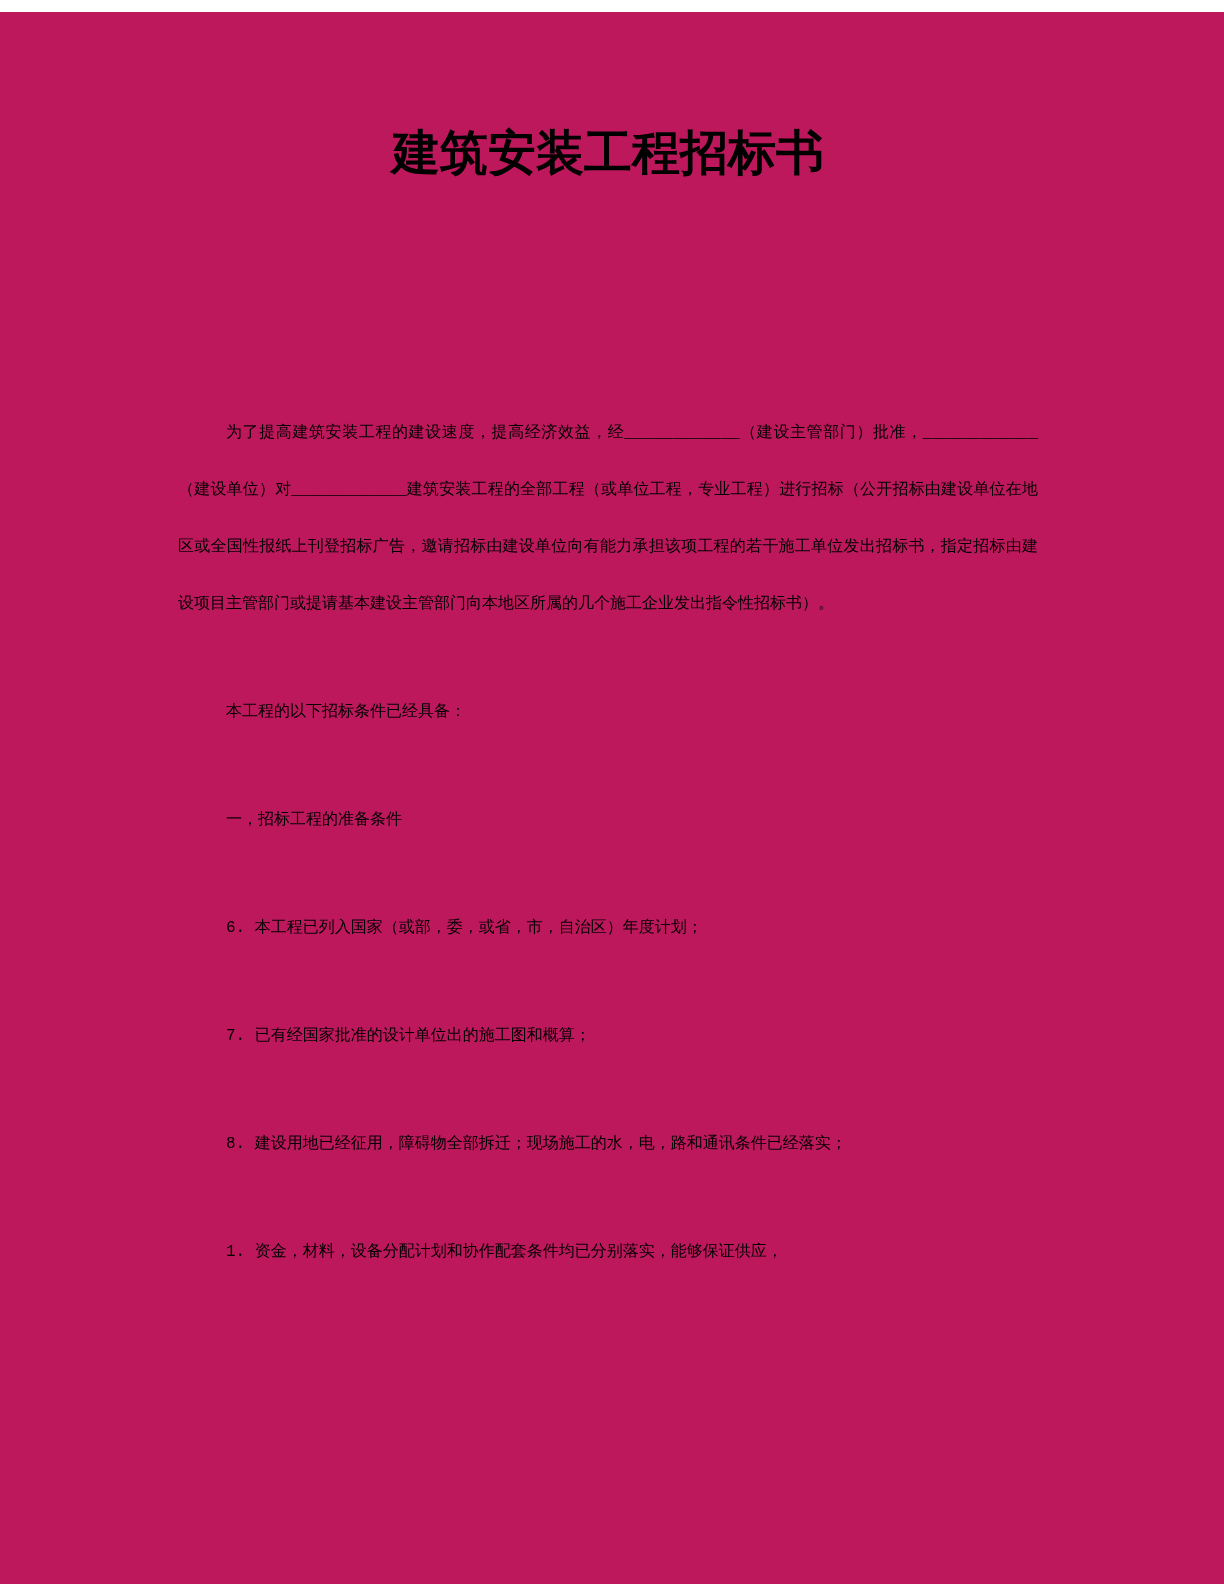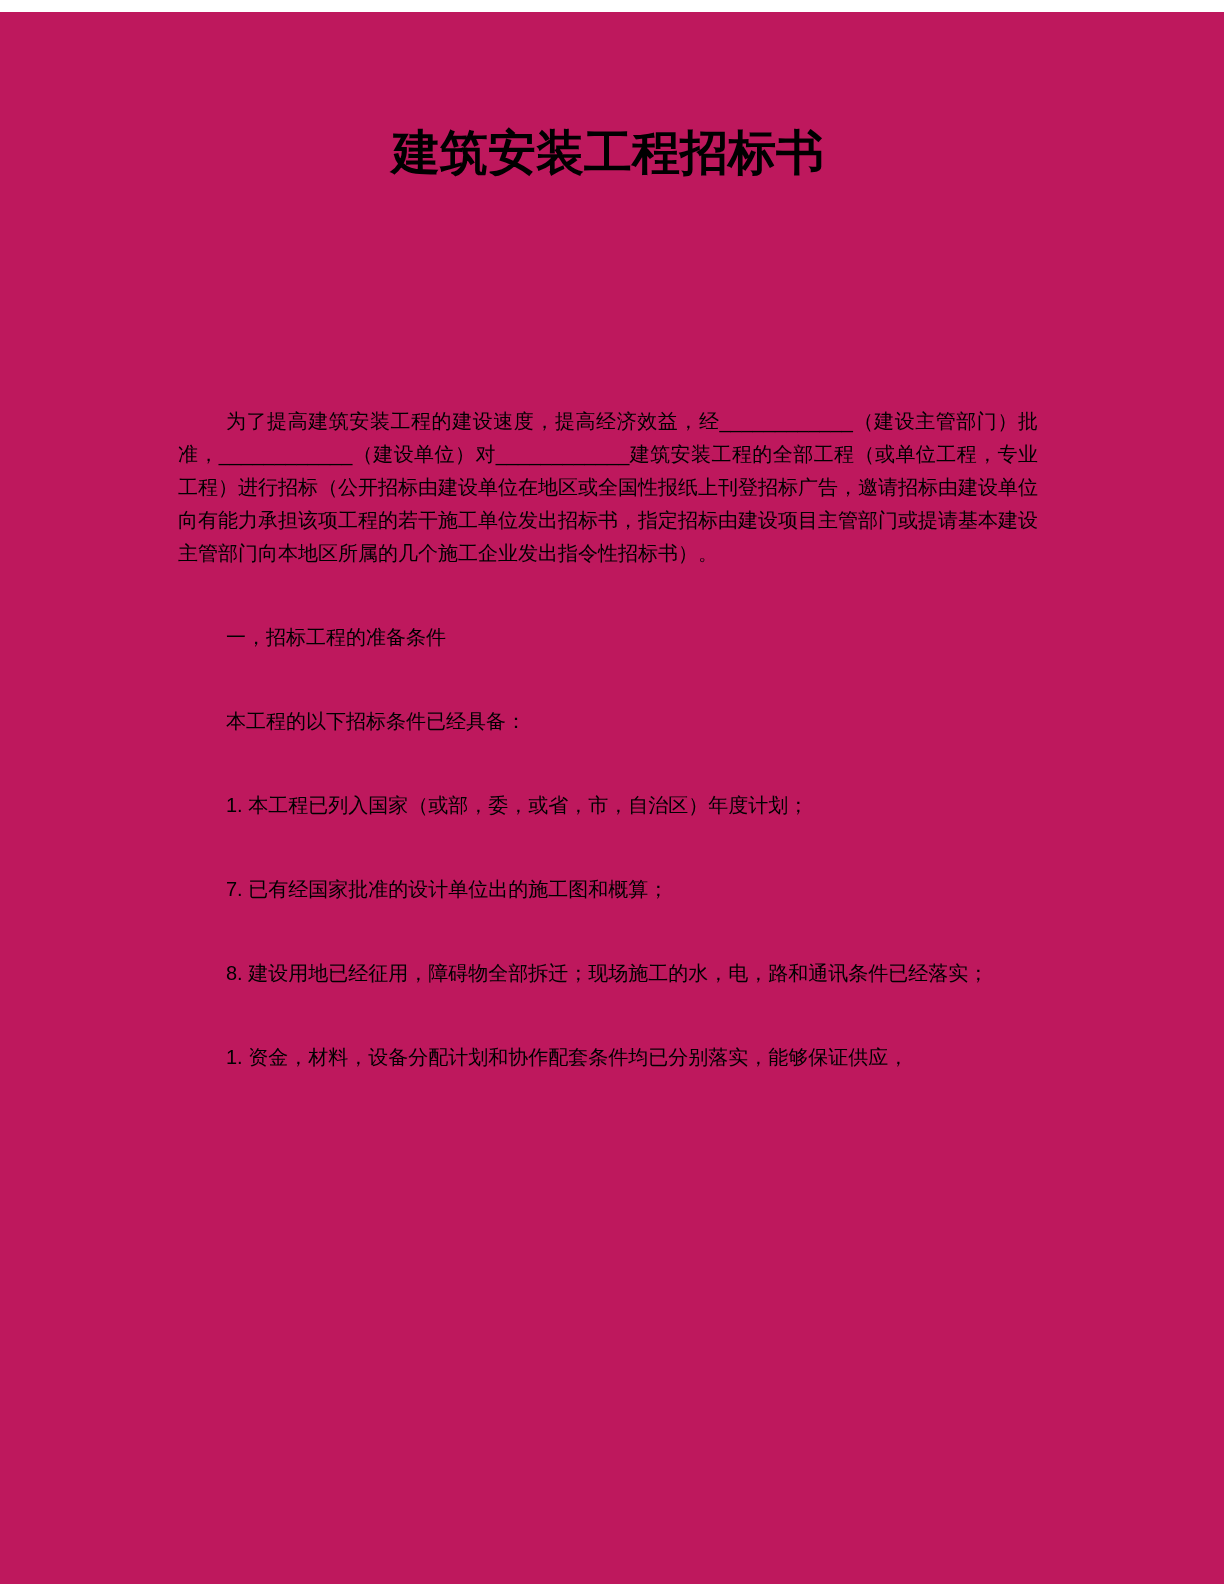--- a/index.html
+++ b/index.html
@@ -25,46 +25,46 @@
     line-height: 58px;
     font-family: "Liberation Sans", "DejaVu Sans", sans-serif;
     font-weight: bold;
     font-size: 48px;
     text-align: center;
     color: #000000;
     white-space: nowrap;
   }
   .doc-body p {
     margin: 0 0 51px 0;
-    font-family: Liberation Sans, sans-serif;
-    font-size: 20px;
-    line-height: 33px;
+    font-family: Liberation Mono, monospace;
+    font-size: 16px;
+    line-height: 57px;
     text-align: justify;
     text-indent: 48px;
     color: #000000;
     word-break: break-all;
   }
   .doc-body p.first {
     margin-top: 223px;
   }
 </style>
 </head>
 <body>
 
 <div class="page">
   <h1 class="doc-title">建筑安装工程招标书</h1>
 
   <div class="doc-body">
     <p class="first">为了提高建筑安装工程的建设速度，提高经济效益，经____________（建设主管部门）批准，____________（建设单位）对____________建筑安装工程的全部工程（或单位工程，专业工程）进行招标（公开招标由建设单位在地区或全国性报纸上刊登招标广告，邀请招标由建设单位向有能力承担该项工程的若干施工单位发出招标书，指定招标由建设项目主管部门或提请基本建设主管部门向本地区所属的几个施工企业发出指令性招标书）。</p>
 
+    <p>本工程的以下招标条件已经具备：</p>
+
     <p>一，招标工程的准备条件</p>
 
-    <p>本工程的以下招标条件已经具备：</p>
-
-    <p>1. 本工程已列入国家（或部，委，或省，市，自治区）年度计划；</p>
+    <p>6. 本工程已列入国家（或部，委，或省，市，自治区）年度计划；</p>
 
     <p>7. 已有经国家批准的设计单位出的施工图和概算；</p>
 
     <p>8. 建设用地已经征用，障碍物全部拆迁；现场施工的水，电，路和通讯条件已经落实；</p>
 
     <p>1. 资金，材料，设备分配计划和协作配套条件均已分别落实，能够保证供应，</p>
   </div>
 </div>
 
 </body></html>

